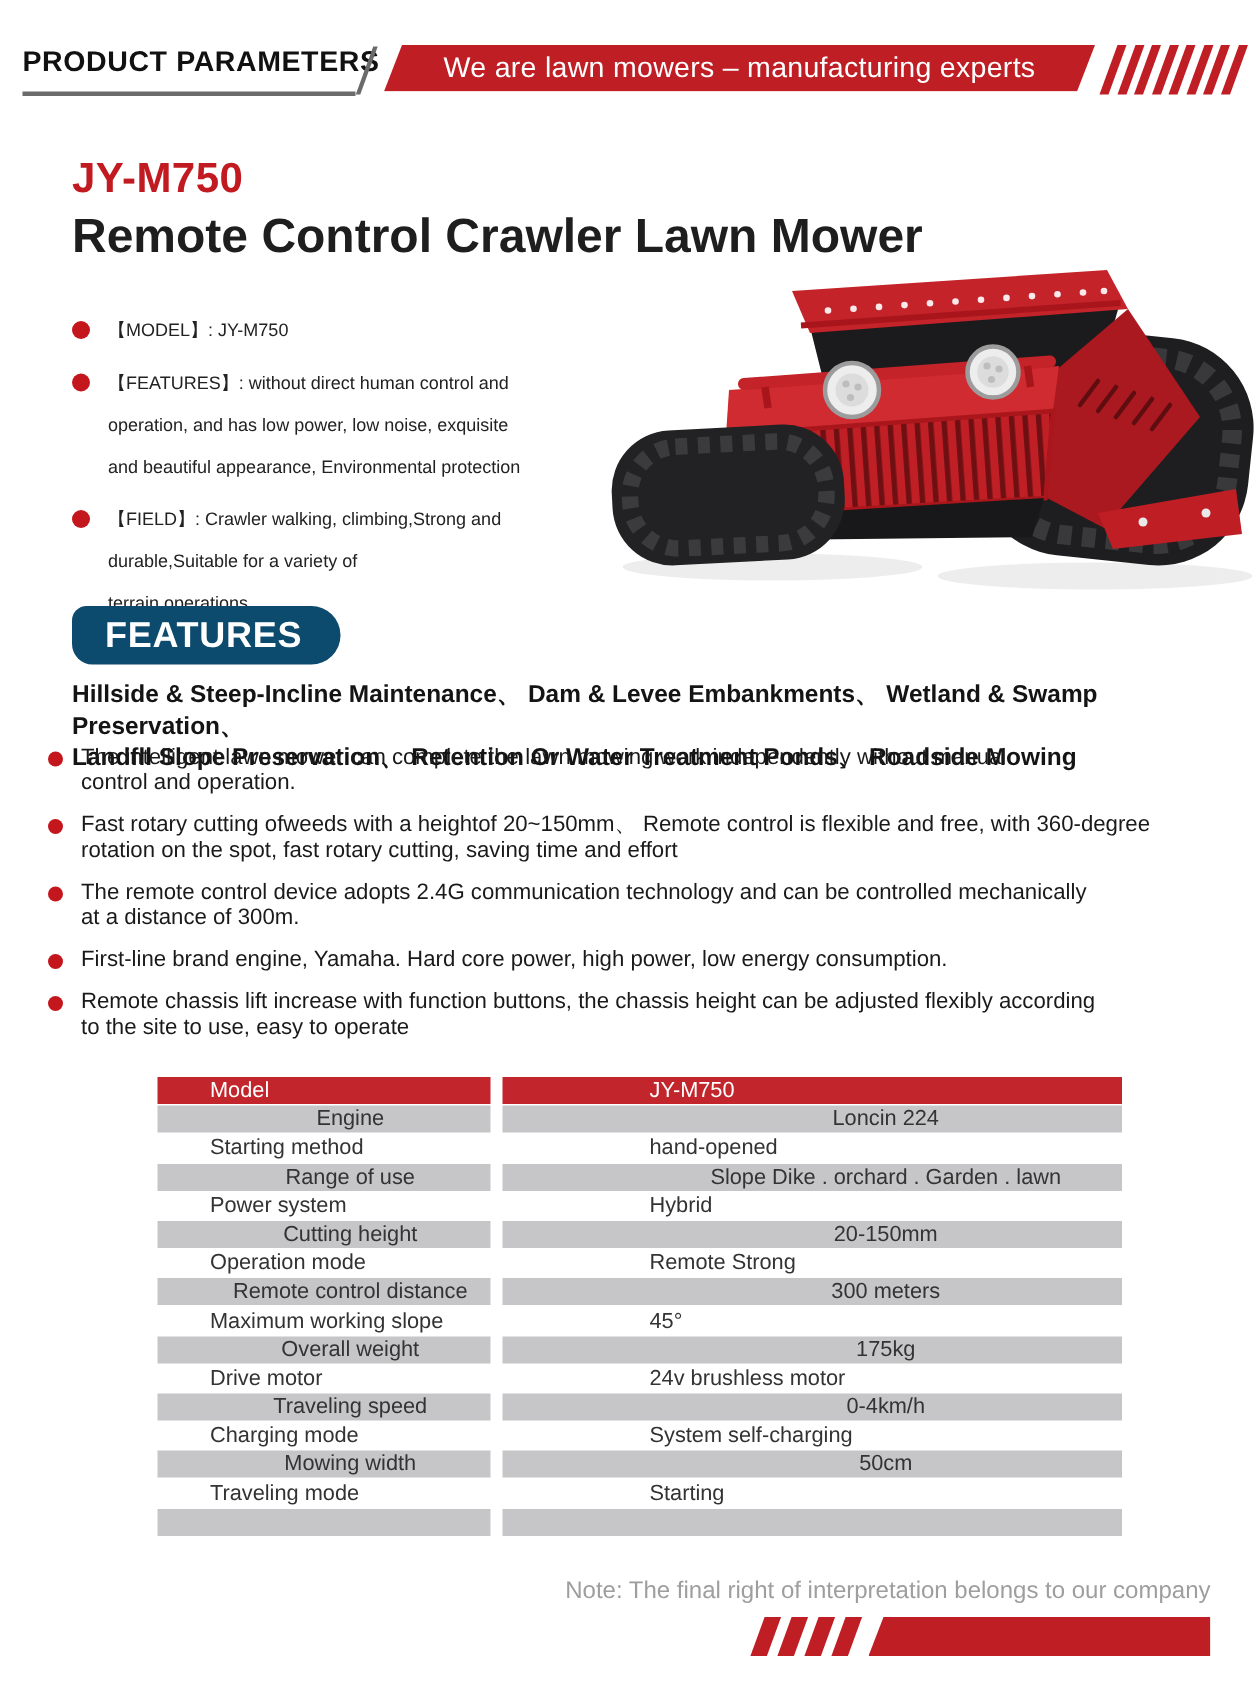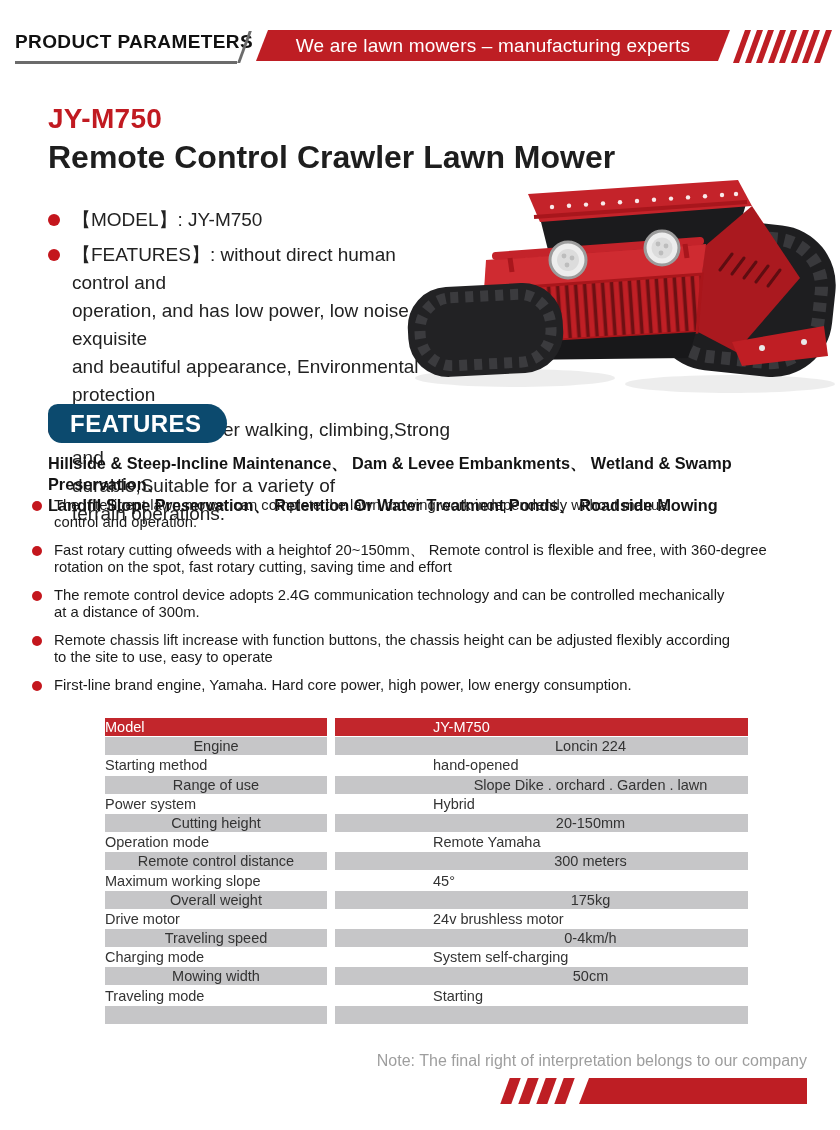--- a/index.html
+++ b/index.html
@@ -19,21 +19,21 @@
   .stripes-top i { display:block; width:6px; height:33px; margin-right:5.5px; background:#be1e24; transform:skewX(-20deg); }
 
   
   .model-title { position:absolute; left:48px; top:103px; font-size:28px; font-weight:700; color:#c11a21; letter-spacing:.3px; }
   .product-name { position:absolute; left:48px; top:139px; font-size:32px; font-weight:600; color:#1e1e1e; }
 
   
   .spec-bullets { position:absolute; left:48px; top:206px; width:404px; }
   .sb-item { display:flex; margin-bottom:7px; }
   .sb-dot { flex:0 0 12px; width:12px; height:12px; border-radius:50%; background:#c4161d; margin-top:8px; margin-right:12px; }
-  .sb-text { font-size:19px; line-height:28px; color:#222; white-space:pre-line; }
+  .sb-text { font-size:12px; line-height:28px; color:#222; white-space:pre-line; }
 
   
   .product-image { position:absolute; left:400px; top:160px; width:440px; height:235px; }
 
   
   .features-badge { position:absolute; left:48px; top:404px; height:39px; line-height:39px; padding:0 25px 0 22px;
                     background:#0c4a6e; color:#fff; font-size:24px; font-weight:700; letter-spacing:.5px;
                     border-radius:10px 20px 20px 14px; }
 
   
@@ -41,21 +41,21 @@
                     line-height:21px; color:#141414; white-space:pre-line; }
   .feature-list { position:absolute; left:32px; top:497px; width:778px; }
   .f-item { display:flex; margin-bottom:11px; }
   .f-dot { flex:0 0 10px; width:10px; height:10px; border-radius:50%; background:#c4161d; margin-top:4px; margin-right:12px; }
   .f-text { font-size:14.8px; line-height:17px; color:#1a1a1a; white-space:pre-line; }
 
   
   .spec-table { position:absolute; left:105px; top:718px; width:643px; }
   .trow { display:flex; height:18px; margin-bottom:1.2px; }
   .tc { line-height:18px; font-size:14.5px; color:#333; white-space:nowrap; overflow:hidden; }
-  .tl { width:222px; margin-right:8px; }
+  .tl { width:222px; margin-right:8px; padding-left:35px; }
   .tr { flex:1; padding-left:98px; }
   .thead .tc { background:#c2262c; color:#fff; }
   .grey .tc { background:#c6c6c8;text-align:center; }
 
   
   .note { position:absolute; left:0; right:33px; top:1052px; text-align:right; font-size:16px; color:#9e9e9e; }
   .bottom-bar { position:absolute; left:505px; top:1078px; width:302px; height:26px; display:flex; }
   .bottom-bar i { display:block; width:11px; height:26px; margin-right:7px; background:#be1e24; transform:skewX(-20deg); }
   .bottom-bar .bar { flex:1; height:26px; background:#be1e24; margin-left:2px;
                      clip-path:polygon(10px 0,100% 0,100% 100%,0 100%); transform:none; }
@@ -202,26 +202,26 @@
       <div class="f-text">Fast rotary cutting ofweeds with a heightof 20~150mm、 Remote control is flexible and free, with 360-degree
 rotation on the spot, fast rotary cutting, saving time and effort</div>
     </div>
     <div class="f-item">
       <span class="f-dot"></span>
       <div class="f-text">The remote control device adopts 2.4G communication technology and can be controlled mechanically
 at a distance of 300m.</div>
     </div>
     <div class="f-item">
       <span class="f-dot"></span>
+      <div class="f-text">First-line brand engine, Yamaha. Hard core power, high power, low energy consumption.</div>
+    </div>
+    <div class="f-item">
+      <span class="f-dot"></span>
       <div class="f-text">Remote chassis lift increase with function buttons, the chassis height can be adjusted flexibly according
 to the site to use, easy to operate</div>
-    </div>
-    <div class="f-item">
-      <span class="f-dot"></span>
-      <div class="f-text">First-line brand engine, Yamaha. Hard core power, high power, low energy consumption.</div>
     </div>
   </div>
 
   <div class="spec-table">
     <div class="trow thead">
       <div class="tc tl">Model</div>
       <div class="tc tr">JY-M750</div>
     </div>
     <div class="trow grey">
       <div class="tc tl">Engine</div>
@@ -238,21 +238,21 @@
     <div class="trow">
       <div class="tc tl">Power system</div>
       <div class="tc tr">Hybrid</div>
     </div>
     <div class="trow grey">
       <div class="tc tl">Cutting height</div>
       <div class="tc tr">20-150mm</div>
     </div>
     <div class="trow">
       <div class="tc tl">Operation mode</div>
-      <div class="tc tr">Remote Yamaha</div>
+      <div class="tc tr">Remote Strong</div>
     </div>
     <div class="trow grey">
       <div class="tc tl">Remote control distance</div>
       <div class="tc tr">300 meters</div>
     </div>
     <div class="trow">
       <div class="tc tl">Maximum working slope</div>
       <div class="tc tr">45°</div>
     </div>
     <div class="trow grey">

